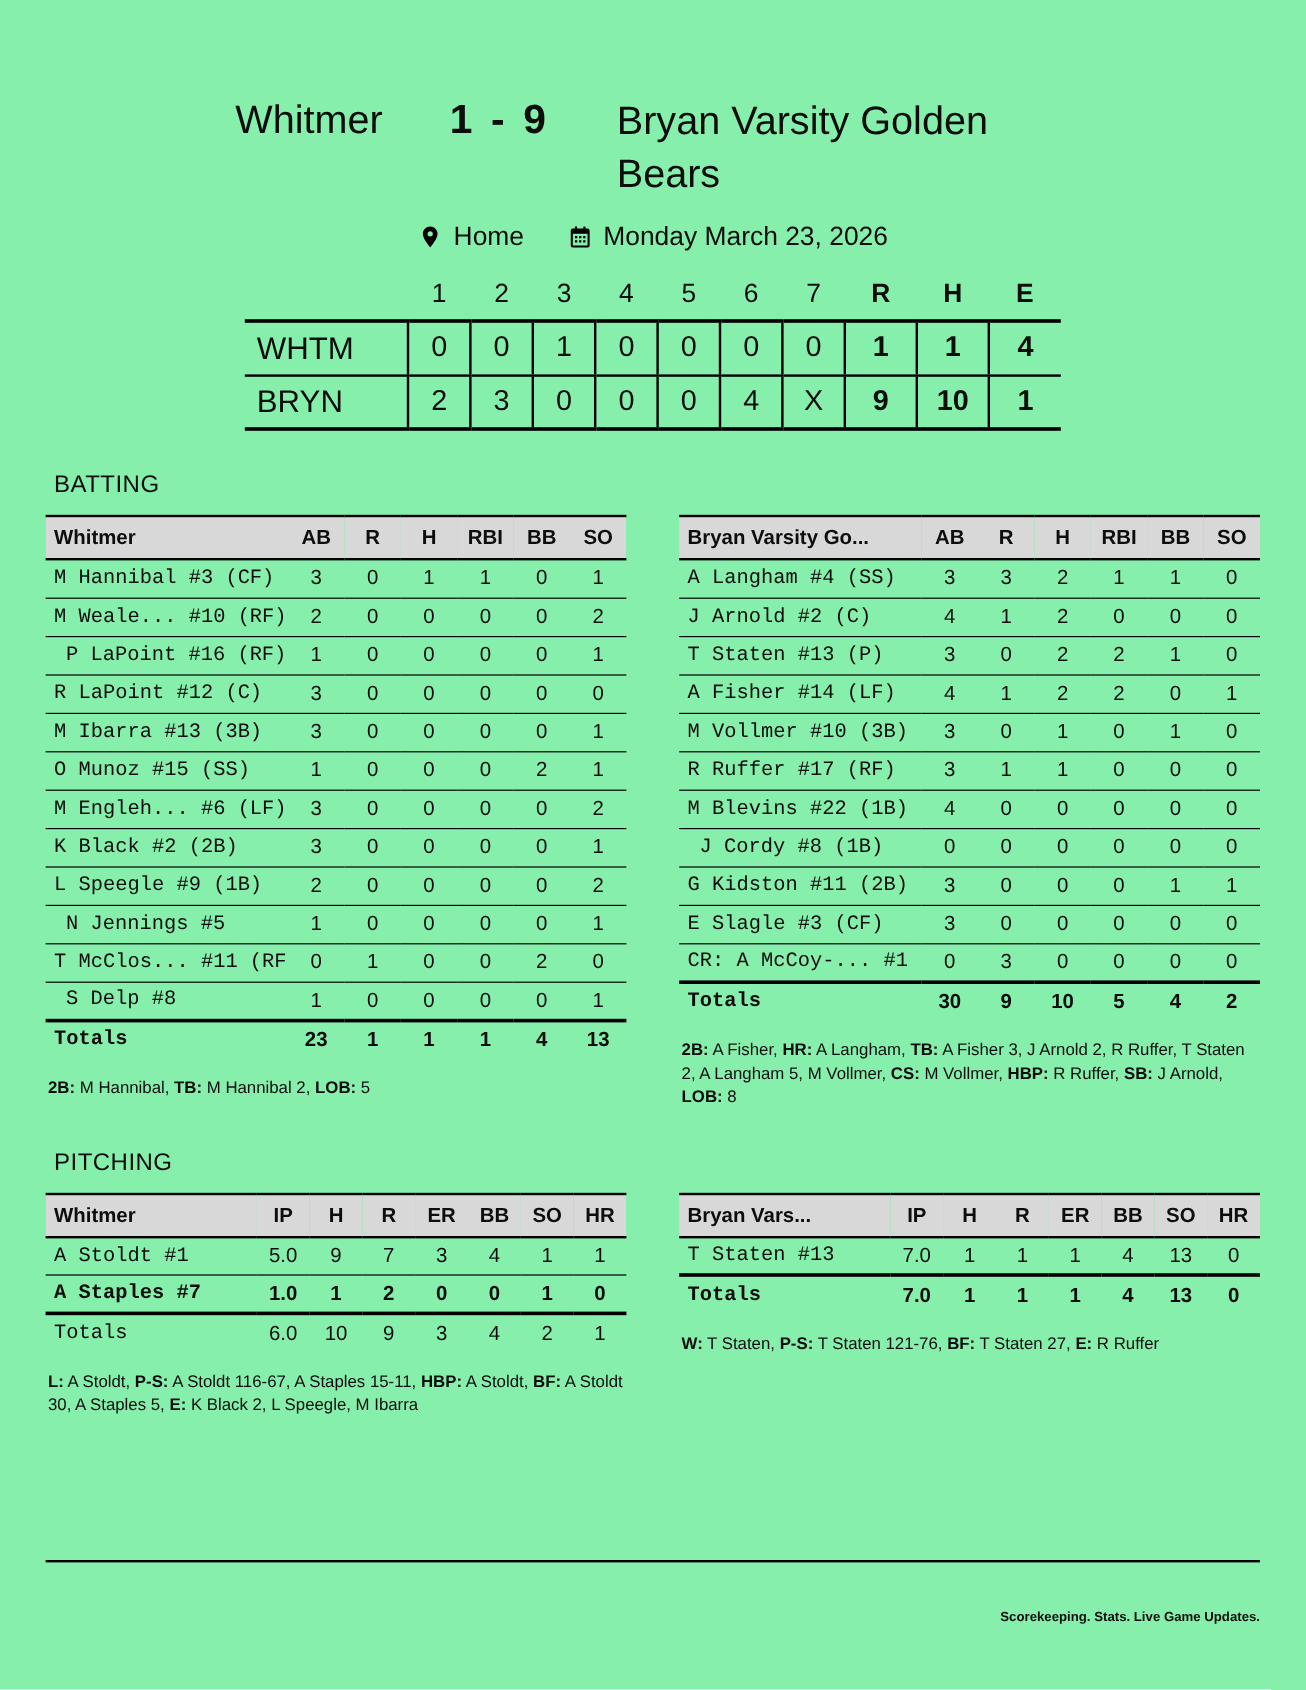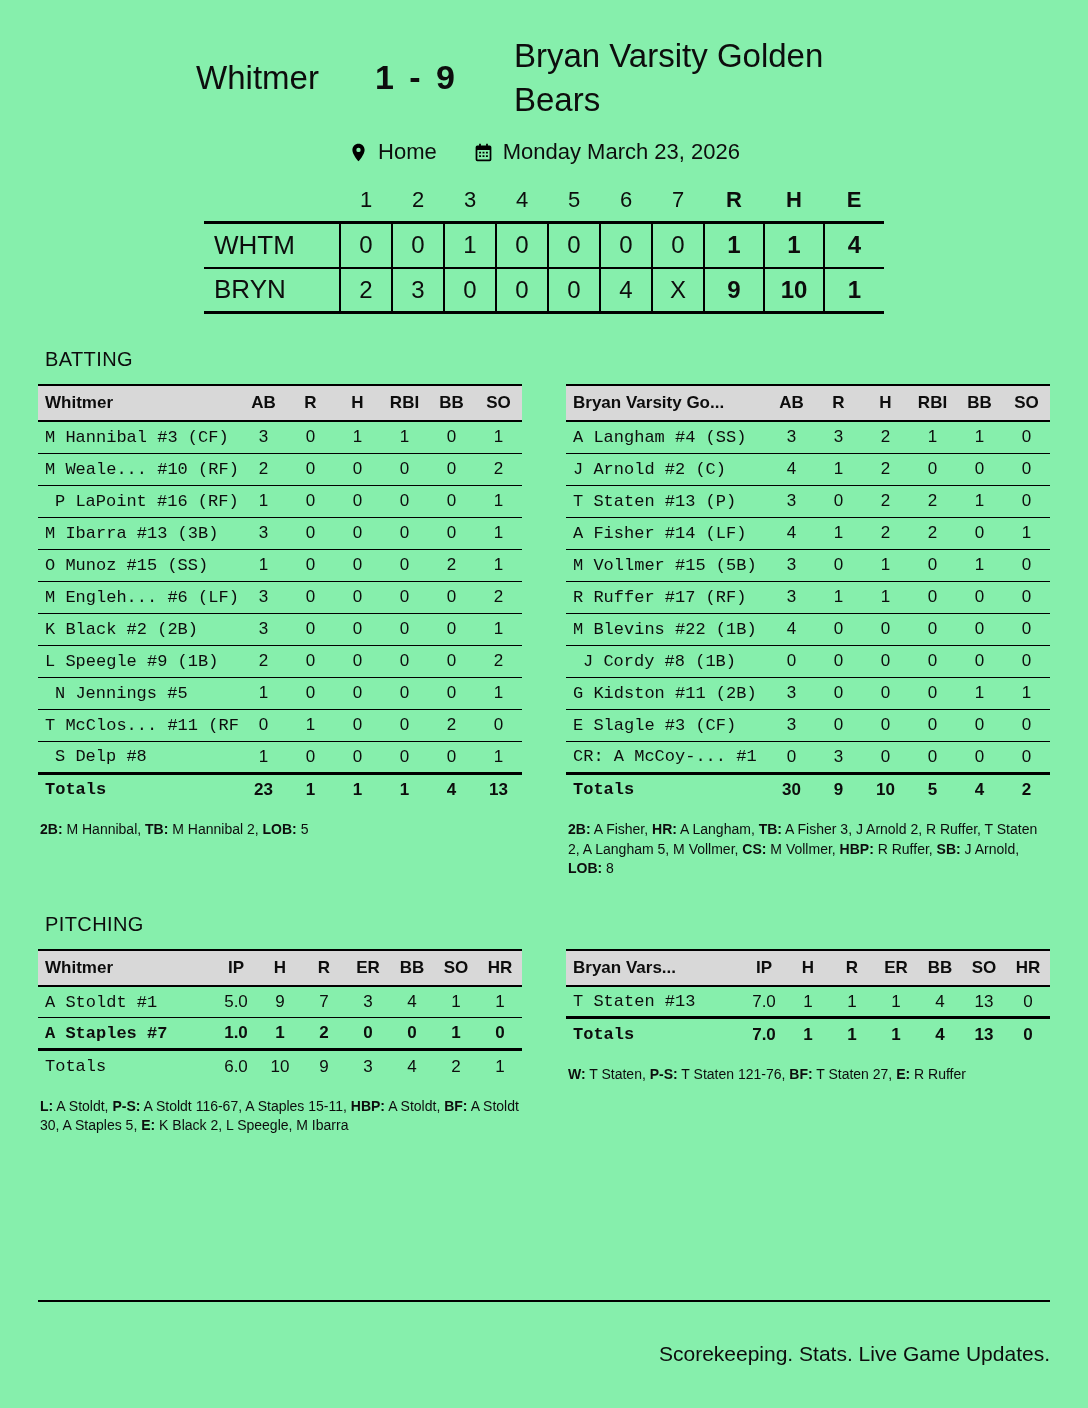--- a/index.html
+++ b/index.html
@@ -3,21 +3,21 @@
 <meta charset="utf-8">
 <style>
   * { margin:0; padding:0; box-sizing:border-box; }
   html,body { background:#fff; }
   body { font-family:"Liberation Sans", sans-serif; color:#0d0d0d; }
   .page { position:relative; width:1088px; height:1408px; background:#86efac; overflow:hidden; }
 
   
   .score-header { display:flex; justify-content:center; align-items:center; gap:56px; padding-top:34px; }
   .team-name { font-size:33px; font-weight:400; }
-  .team-name.home { width:378px; line-height:1.32; }
+  .team-name.home { width:378px; line-height:1.32;margin-top:45px; }
   .final-score { font-size:34px; font-weight:700; letter-spacing:3px; white-space:nowrap; }
 
   .meta { display:flex; justify-content:center; align-items:center; gap:36px; margin-top:18px; font-size:22px; }
   .meta-item { display:flex; align-items:center; gap:9px; }
   .meta-item svg { width:21px; height:21px; fill:#000; }
 
   
   table.ls { border-collapse:collapse; table-layout:fixed; width:680px; margin:22px auto 0; }
   .ls th { font-weight:400; font-size:22px; padding-bottom:8px; text-align:center; }
   .ls th.hdr-bold { font-weight:700; }
@@ -45,21 +45,21 @@
   .stat-table tr.bold td { font-weight:700; }
   .stat-table tr.totals td { border-top:3px solid #000; border-bottom:none; }
 
   .summary { font-size:14px; line-height:1.4; margin:15px 0 0 2px; }
   .summary b { font-weight:700; }
 
   .pitch-block { margin-top:6px; }
 
   
   .rule { position:absolute; left:38px; right:38px; top:1300px; border-top:2.5px solid #000; }
-  .tagline { position:absolute; right:38px; top:1342px; font-size:21px; font-weight:400; }
+  .tagline { position:absolute; right:38px; top:1342px; font-size:11px; font-weight:700; }
 </style>
 </head>
 <body>
 
 <div class="page">
 
   <div class="score-header">
     <div class="team-name away">Whitmer</div>
     <div class="final-score">1 - 9</div>
     <div class="team-name home">Bryan Varsity Golden Bears</div>
@@ -188,20 +188,29 @@
               <tr class="indent">
                 <td class="name">P LaPoint #16 (RF)</td>
                 <td>1</td>
                 <td>0</td>
                 <td>0</td>
                 <td>0</td>
                 <td>0</td>
                 <td>1</td>
               </tr>
               <tr>
+                <td class="name">R LaPoint #12 (C)</td>
+                <td>3</td>
+                <td>0</td>
+                <td>0</td>
+                <td>0</td>
+                <td>0</td>
+                <td>0</td>
+              </tr>
+              <tr>
                 <td class="name">M Ibarra #13 (3B)</td>
                 <td>3</td>
                 <td>0</td>
                 <td>0</td>
                 <td>0</td>
                 <td>0</td>
                 <td>1</td>
               </tr>
               <tr>
                 <td class="name">O Munoz #15 (SS)</td>
@@ -334,21 +343,21 @@
               <tr>
                 <td class="name">A Fisher #14 (LF)</td>
                 <td>4</td>
                 <td>1</td>
                 <td>2</td>
                 <td>2</td>
                 <td>0</td>
                 <td>1</td>
               </tr>
               <tr>
-                <td class="name">M Vollmer #15 (5B)</td>
+                <td class="name">M Vollmer #10 (3B)</td>
                 <td>3</td>
                 <td>0</td>
                 <td>1</td>
                 <td>0</td>
                 <td>1</td>
                 <td>0</td>
               </tr>
               <tr>
                 <td class="name">R Ruffer #17 (RF)</td>
                 <td>3</td>

